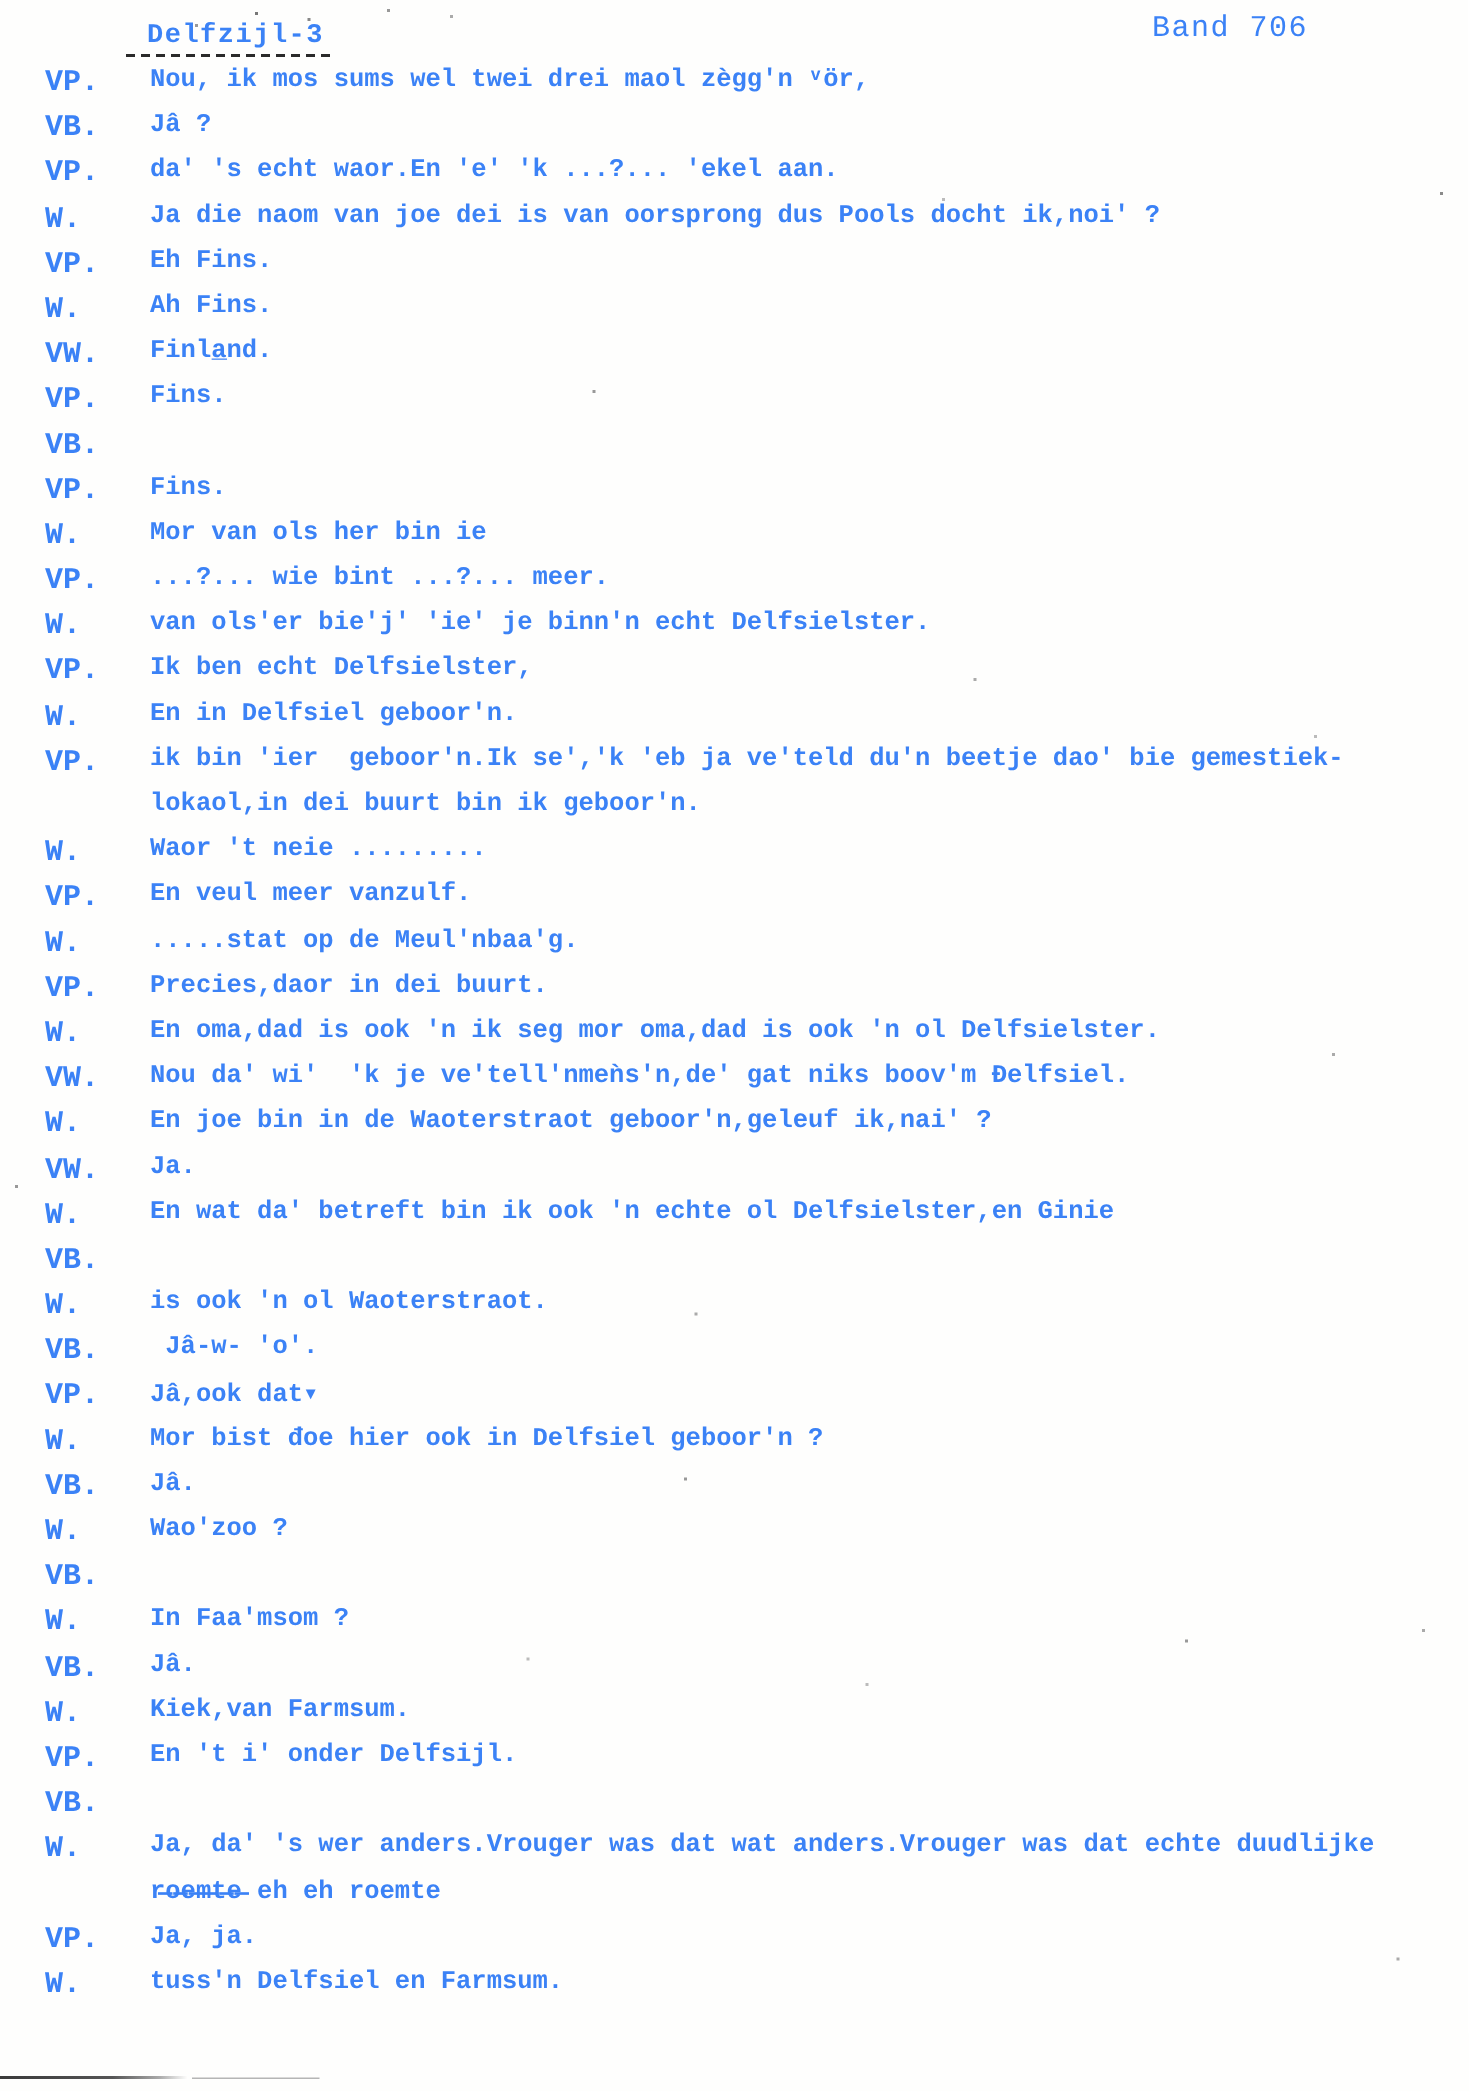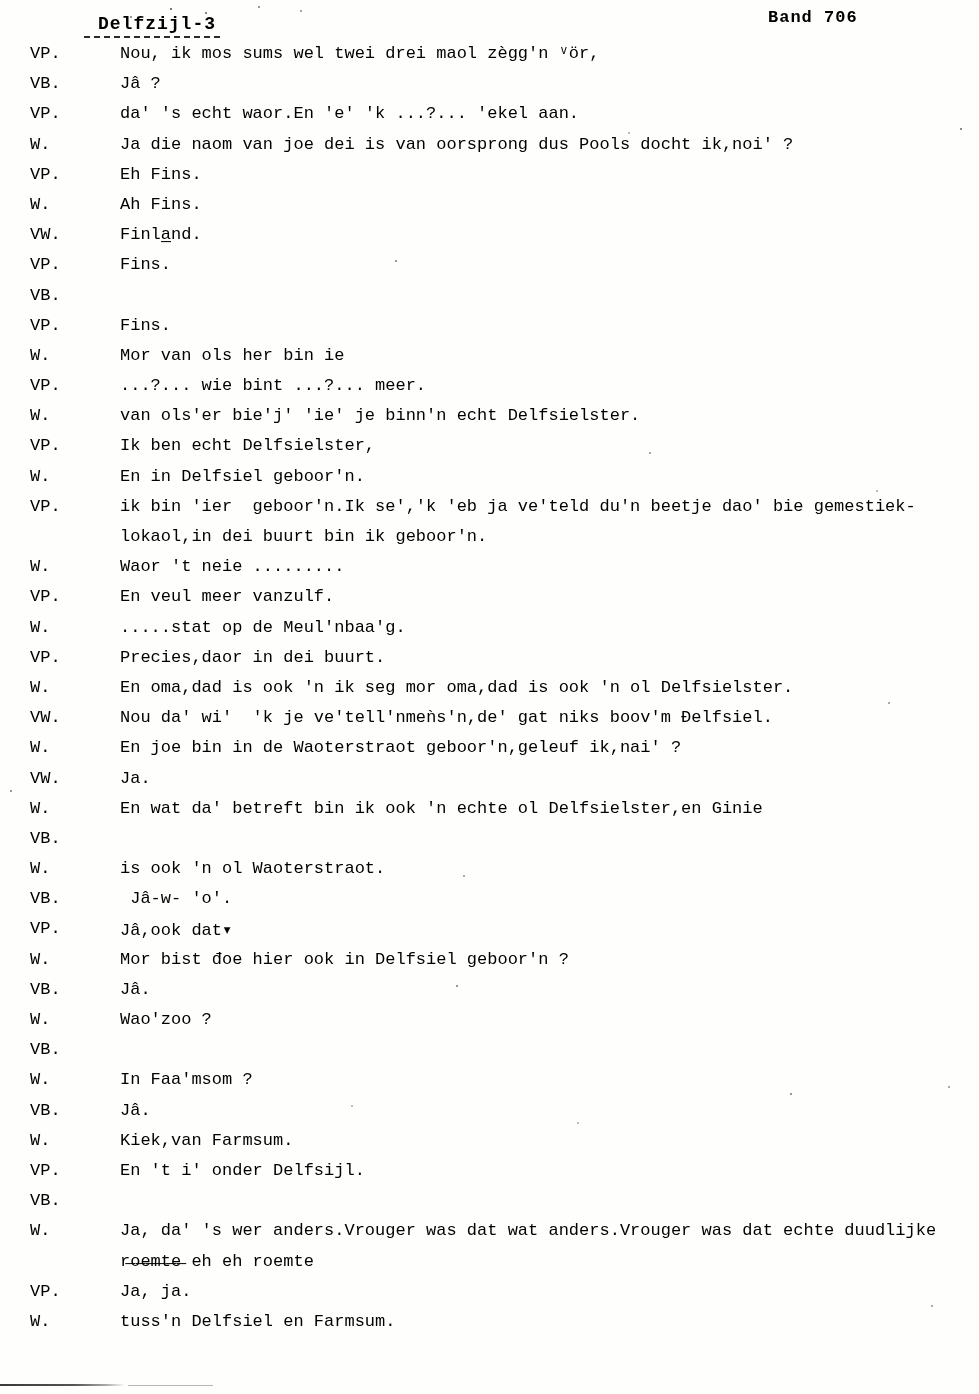--- a/index.html
+++ b/index.html
@@ -7,21 +7,21 @@
     padding: 0;
     background: #ffffff;
   }
   #page {
     position: relative;
     width: 979px;
     height: 1394px;
     background: #fefefd;
     overflow: hidden;
     font-family: "Liberation Mono", "DejaVu Sans Mono", monospace;
-    color: #000000;
+    color: #3b82f6;
   }
   
   .specks {
     position: absolute;
     top: 0; left: 0;
     width: 2px; height: 2px;
     background: transparent;
     box-shadow:
       170px 8px 0 0 #777,
       205px 12px 0 0 #888,
@@ -41,22 +41,22 @@
       948px 1086px 0 0 #aaa,
       577px 1122px 0 0 #bbb,
       351px 1105px 0 0 #bbb,
       790px 1093px 0 0 #999,
       931px 1305px 0 0 #aaa;
   }
   #band {
     position: absolute;
     top: 8px;
     left: 768px;
-    font-size: 17px;
-    font-weight: 700;
+    font-size: 20px;
+    font-weight: 400;
     letter-spacing: 1px;
     white-space: pre;
     text-align: center;
   }
   #title {
     position: absolute;
     top: 14px;
     left: 84px;
     font-size: 18px;
     font-weight: 700;
@@ -71,31 +71,30 @@
     left: 30px;
     width: 949px;
   }
   .line {
     display: flex;
     height: 30.2px;
     align-items: flex-start;
   }
   .speaker {
     flex: 0 0 70px;
-    font-size: 17px;
-    font-weight: 400;
+    font-size: 20px;
+    font-weight: 700;
     white-space: pre;
   }
   .text {
     flex: 1 1 auto;
     font-size: 17px;
-    font-weight: 400;
+    font-weight: 700;
     white-space: pre;
     letter-spacing: 0px;
-    margin-left: 20px;
   }
   .bottom-artifact {
     position: absolute;
     top: 1384px;
     left: 0px;
     width: 125px;
     height: 2px;
     background: linear-gradient(to right, #3a3a3a 0%, #555 60%, #aaa 85%, rgba(170,170,170,0) 100%);
   }
   .bottom-artifact-2 {

